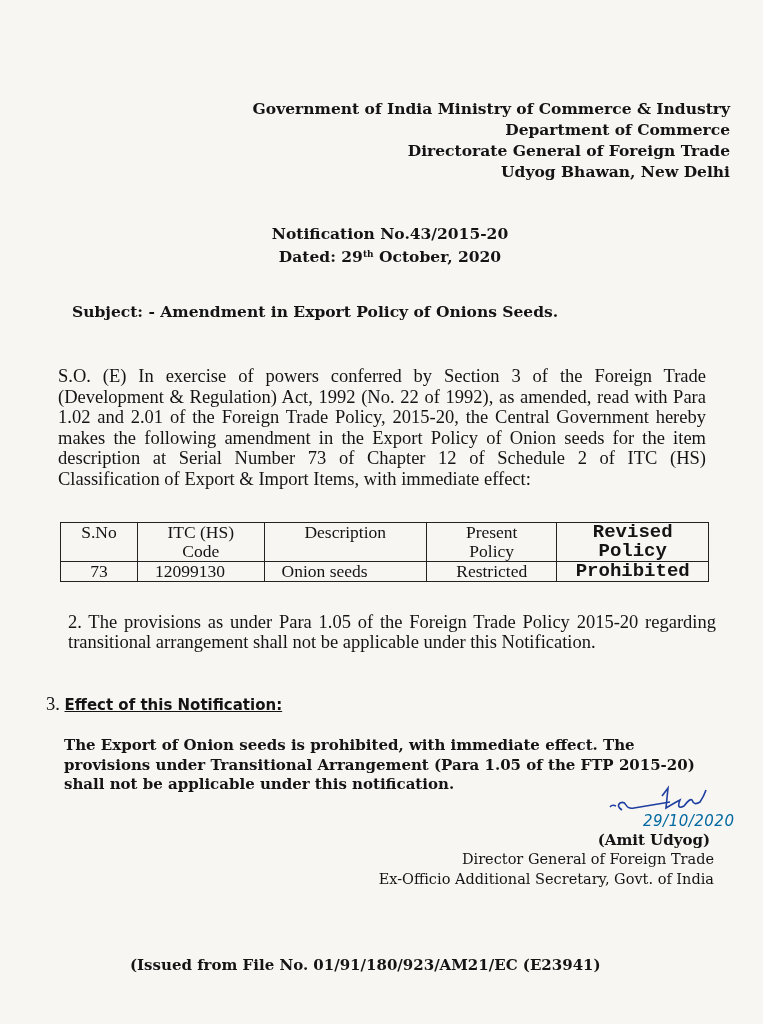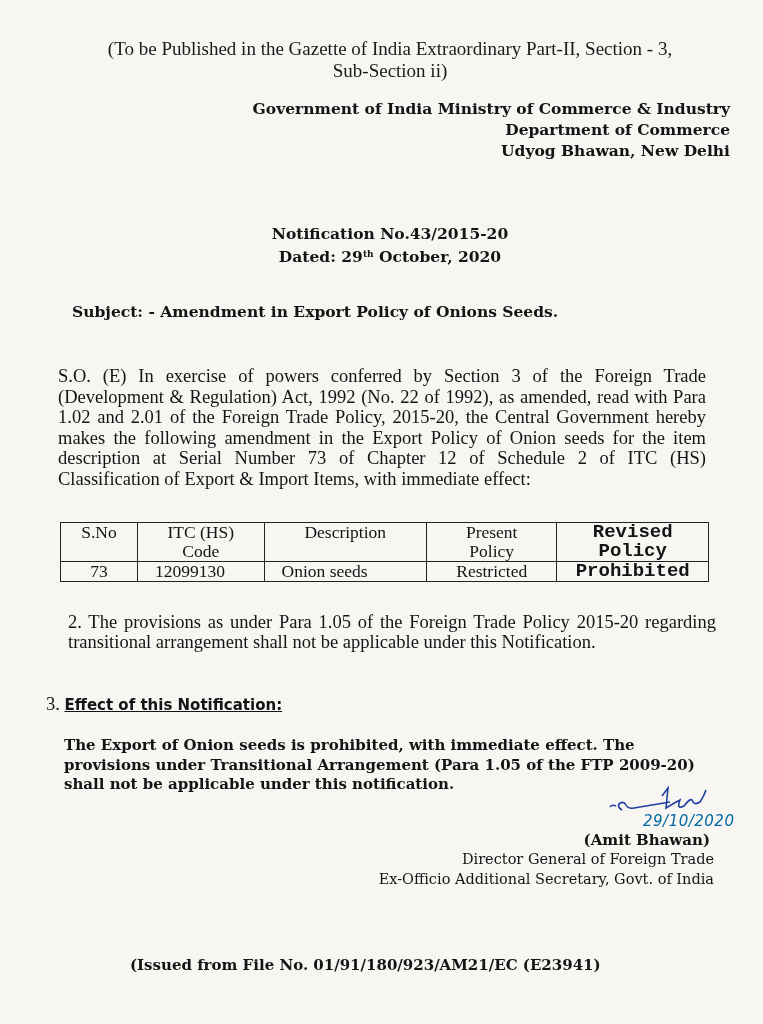--- a/index.html
+++ b/index.html
@@ -85,28 +85,25 @@
   }
   .footer {
     left: 130px; top: 956px; font-weight: bold; font-size: 15px;
   }
 </style>
 </head>
 <body>
 
 <div class="page">
 
-  <div class="abs gazette">
-    <div>(To be Published in the Gazette of India Extraordinary Part-II, Section - 3,</div>
-    <div>Sub-Section ii)</div>
-  </div>
 
   <div class="abs org">
     <div>Government of India Ministry of Commerce &amp; Industry</div>
     <div>Department of Commerce</div>
+    <div>Directorate General of Foreign Trade</div>
     <div>Udyog Bhawan, New Delhi</div>
   </div>
 
   <div class="abs notif">
     <div>Notification No.43/2015-20</div>
     <div><span>Dated: 29</span><sup>th</sup><span> October, 2020</span></div>
   </div>
 
   <div class="abs subject">Subject: - Amendment in Export Policy of Onions Seeds.</div>
 
@@ -130,30 +127,30 @@
     </tr>
   </tbody>
     </table>
 
   <div class="abs para2">2. The provisions as under Para 1.05 of the Foreign Trade Policy 2015-20 regarding transitional arrangement shall not be applicable under this Notification.</div>
 
   <div class="abs para3">
     <span>3. </span><span class="heading">Effect of this Notification:</span>
   </div>
 
-  <div class="abs effect">The Export of Onion seeds is prohibited, with immediate effect. The provisions under Transitional Arrangement (Para 1.05 of the FTP 2009-20) shall not be applicable under this notification.</div>
+  <div class="abs effect">The Export of Onion seeds is prohibited, with immediate effect. The provisions under Transitional Arrangement (Para 1.05 of the FTP 2015-20) shall not be applicable under this notification.</div>
 
   <svg class="abs sig" viewBox="0 0 160 50">
     <path d="M22 28 q-6 -4 -2 -7 q4 -2 6 2 q2 4 8 3 L70 20" fill="none" stroke="#1f3fa0" stroke-width="1.6"></path>
     <path d="M62 14 l6 -8 l-2 20 q10 -6 14 -8 q-4 10 4 6 q6 -8 8 -6 q2 6 8 2 q4 -6 6 -12" fill="none" stroke="#1f3fa0" stroke-width="1.6"></path>
     <path d="M10 25 q2 -3 6 -1" fill="none" stroke="#1f3fa0" stroke-width="1.4"></path>
   </svg>
   <div class="abs sigdate">29/10/2020</div>
 
-  <div class="abs signame">(Amit Bhawan)</div>
+  <div class="abs signame">(Amit Udyog)</div>
 
   <div class="abs sigblock">
     <div>Director General of Foreign Trade</div>
     <div>Ex-Officio Additional Secretary, Govt. of India</div>
   </div>
 
   <div class="abs footer">(Issued from File No. 01/91/180/923/AM21/EC (E23941)</div>
 </div>
 
 </body></html>

